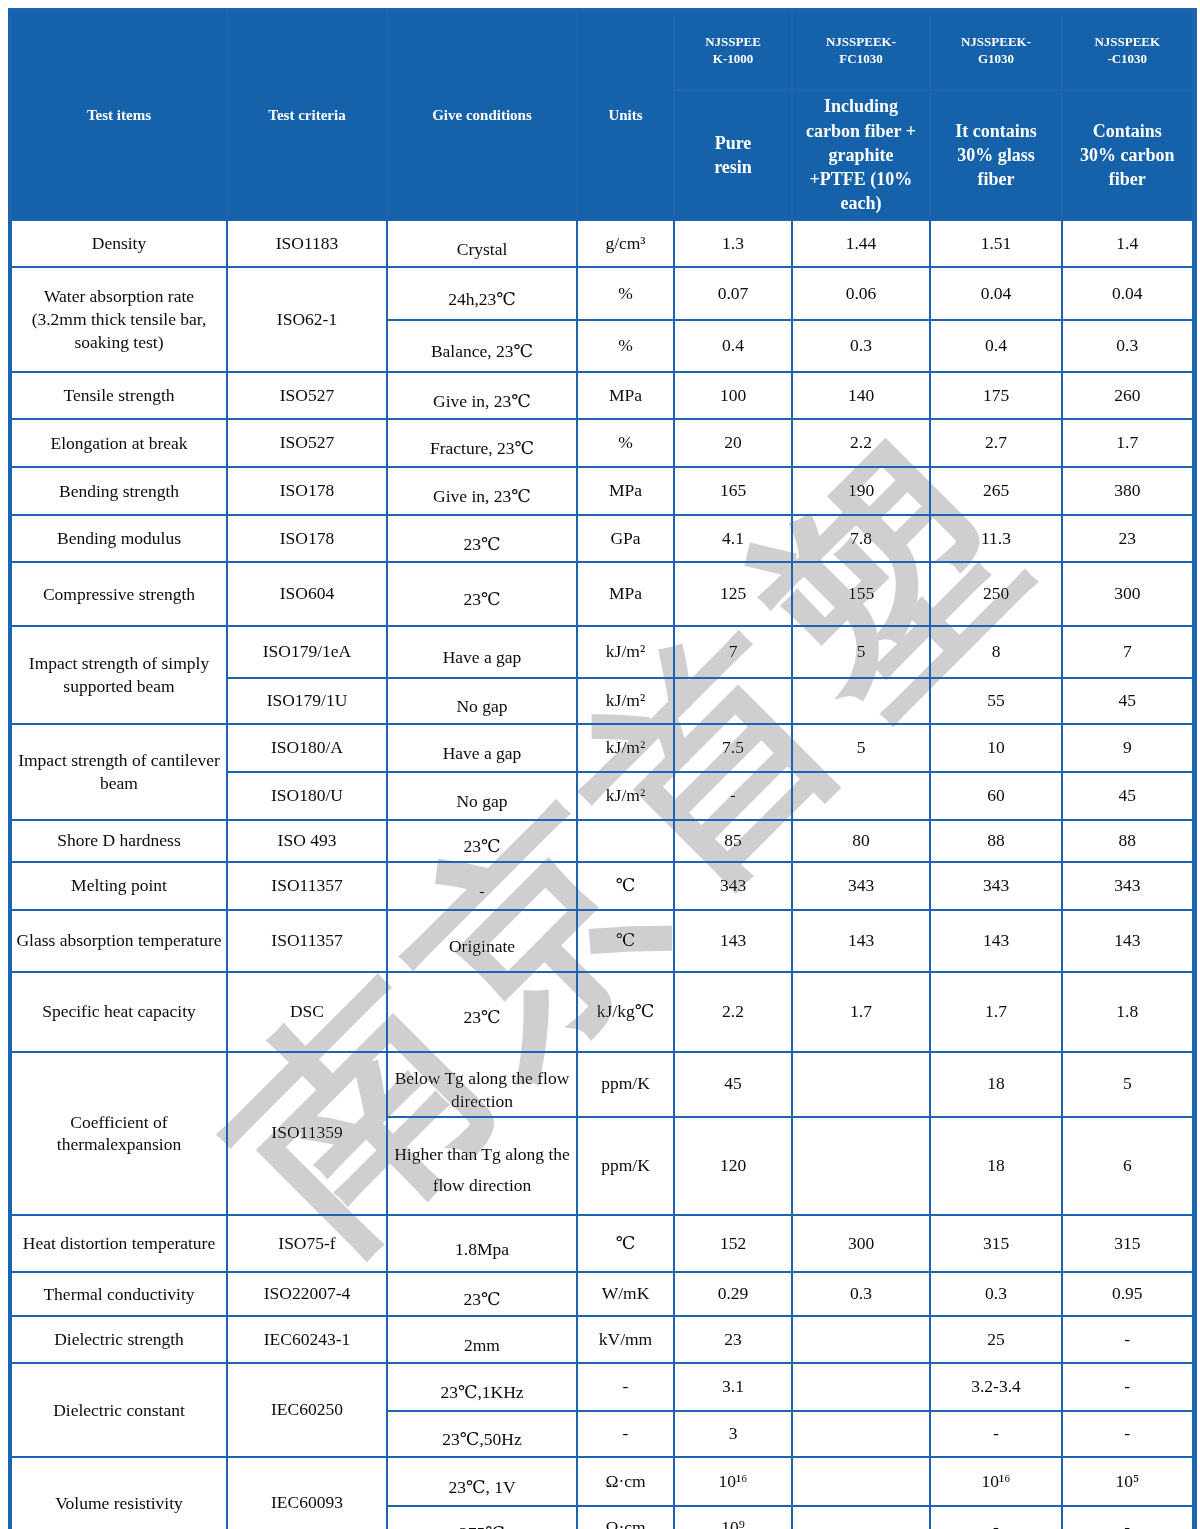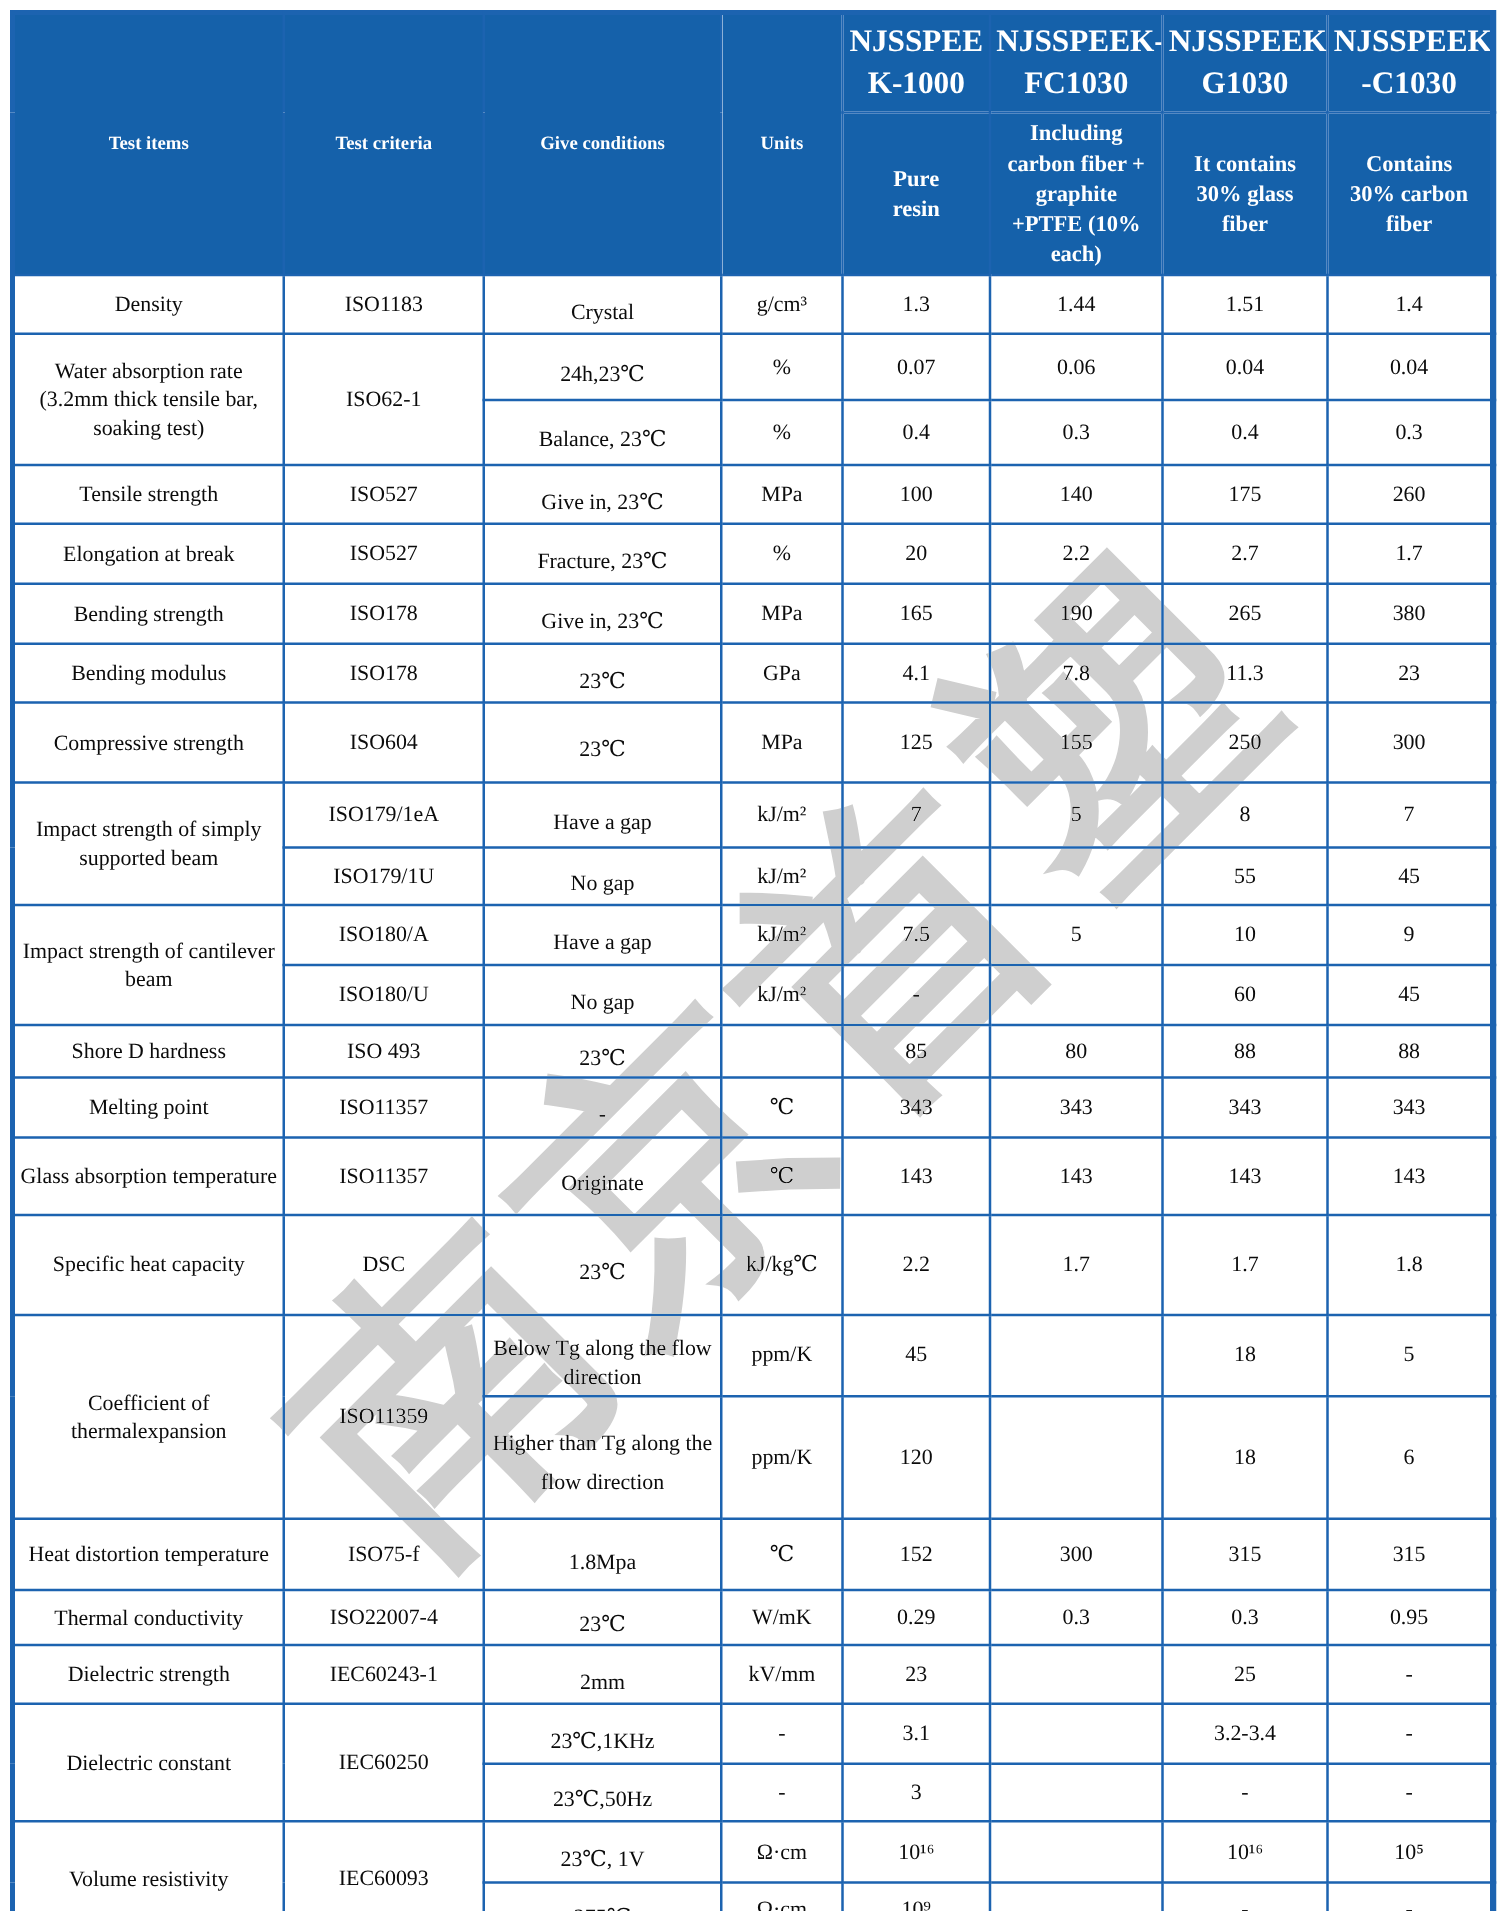--- a/index.html
+++ b/index.html
@@ -21,21 +21,21 @@
   th,td{
     border:2px solid var(--border);
     text-align:center;vertical-align:middle;
     padding:2px 4px;box-sizing:border-box;
     overflow:hidden;
   }
   thead th{
     background:var(--header-bg);color:#ffffff;font-weight:bold;
     font-size:15px;line-height:1.3;
   }
-  thead .prod-name{font-size:25px;white-space:pre-line;}
+  thead .prod-name{font-size:13px;white-space:pre-line;}
   thead .prod-desc{font-size:18px;white-space:pre-line;line-height:1.35;}
   tbody td{font-size:17.5px;line-height:1.35;}
   td.cond{padding-top:14px;}
   td.cond-loose{line-height:1.75;padding-top:10px;margin-left:40px;}
   td.item{line-height:1.3;}
   .watermark{
     position:absolute;left:630px;top:845px;
     transform:translate(-50%,-50%) rotate(-45deg);
     font-size:235px;font-weight:bold;letter-spacing:14px;white-space:nowrap;
     color:var(--wm);mix-blend-mode:darken;

